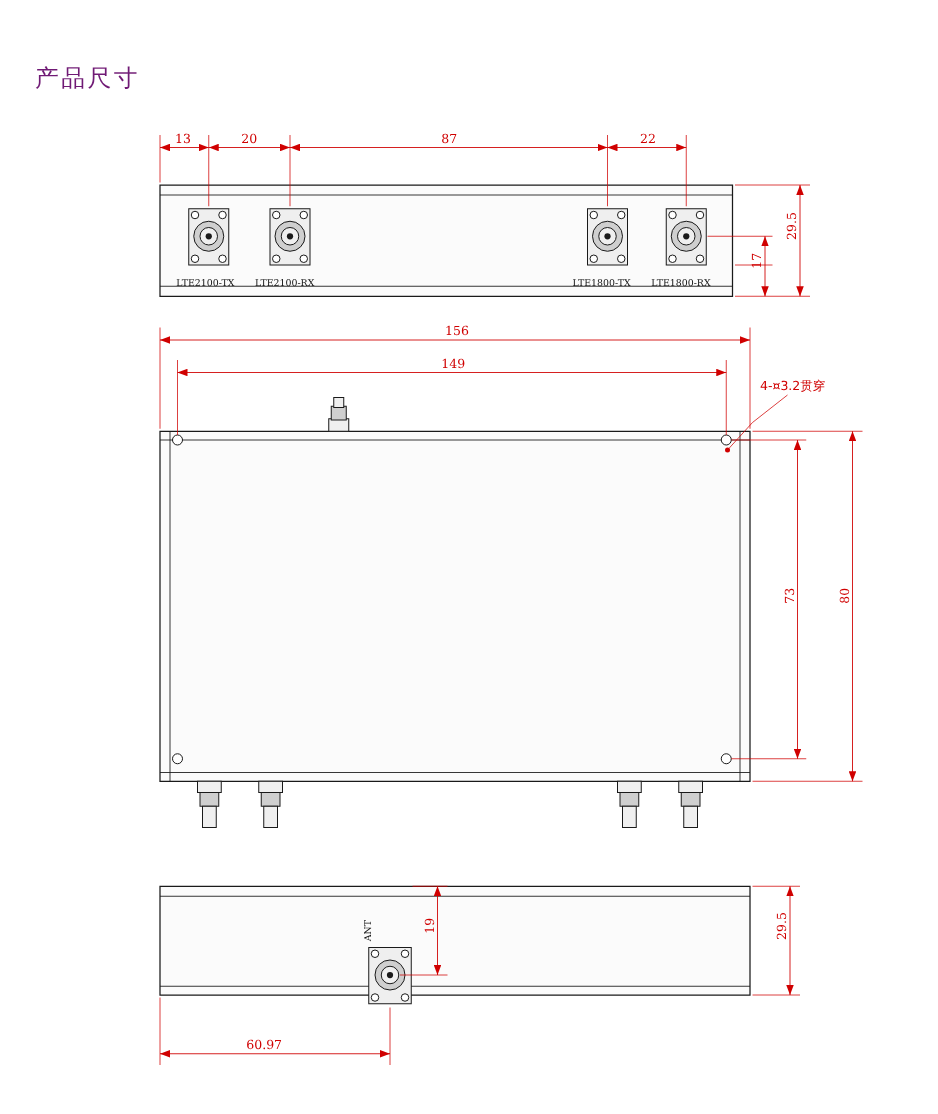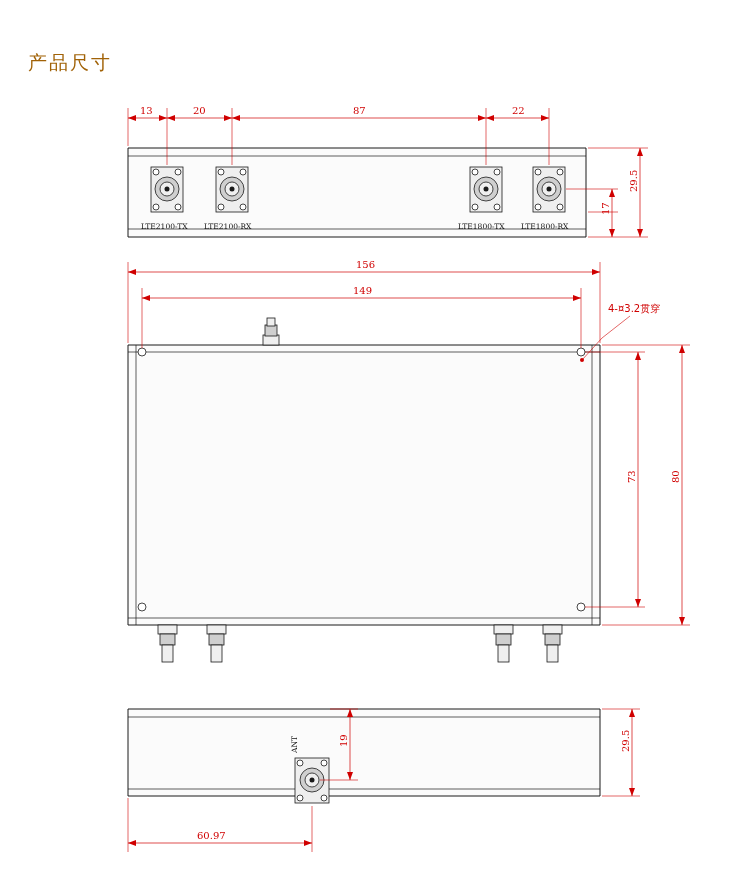--- a/index.html
+++ b/index.html
@@ -19,21 +19,21 @@
     position: relative;
     width: 750px;
     height: 891px;
   }
   .title {
     position: absolute;
     left: 28px;
     top: 50px;
     font-size: 19px;
     letter-spacing: 2px;
-    color: #a16207;
+    color: #701a75;
     font-family: Liberation Serif, serif;
   }
   svg.canvas {
     position: absolute;
     left: 0;
     top: 0;
     width: 750px;
     height: 891px;
   }
   .dim-text {

